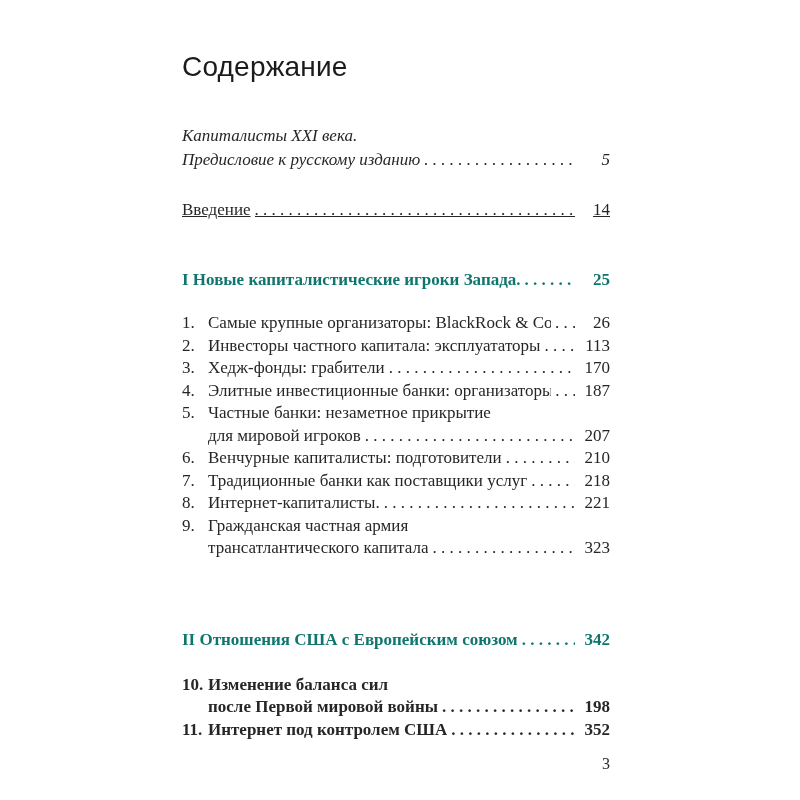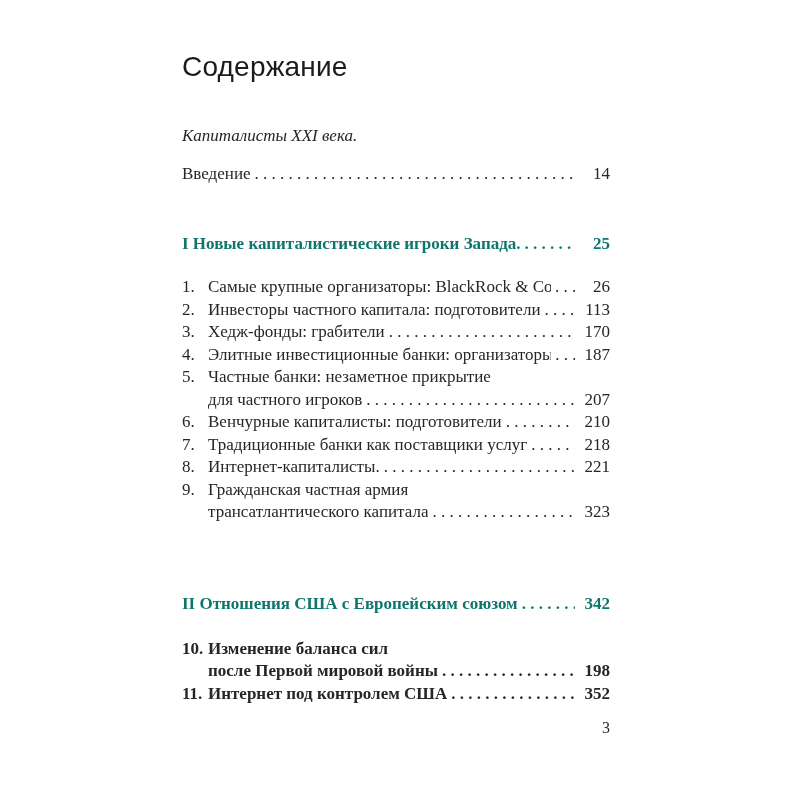--- a/index.html
+++ b/index.html
@@ -25,21 +25,21 @@
     letter-spacing: 0.2px;
   }
   .row {
     display: flex;
     align-items: baseline;
     font-size: 17px;
     line-height: 22.5px;
   }
   .entry .row { line-height: 24px; }
   .preface { margin-top: 42px; font-style: italic; }
-  .intro   { margin-top: 14px; }
+  .intro   { margin-top: 26px; text-decoration: underline; }
   .section { margin-top: 46px; font-weight: 700; color: #0f766e; }
   .section2 { margin-top: 68px; }
   .items   { margin-top: 20px; }
   .items-2 { margin-top: 22px; font-weight: bold; }
   .num  { flex: 0 0 26px; white-space: nowrap; }
   .text { flex: 0 1 auto; min-width: 0; white-space: nowrap; overflow: hidden; }
   .leader {
     flex: 1 1 20px;
     min-width: 0;
     overflow: hidden;
@@ -64,20 +64,25 @@
 <body>
 
 <div class="page">
 
   <h1 class="toc-title">Содержание</h1>
 
   <div class="entry preface">
     <div class="row">
       <span class="text">Капиталисты XXI века.</span>
     </div>
+    <div class="row">
+      <span class="text">Предисловие к русскому изданию</span>
+      <span class="leader"></span>
+      <span class="pg">5</span>
+    </div>
   </div>
 
   <div class="entry intro">
     <div class="row">
       <span class="text">Введение</span>
       <span class="leader"></span>
       <span class="pg">14</span>
     </div>
   </div>
 
@@ -96,21 +101,21 @@
         <span class="num">1.</span>
         <span class="text">Самые крупные организаторы: BlackRock &amp; Co</span>
         <span class="leader"></span>
         <span class="pg">26</span>
       </div>
     </div>
 
     <div class="item">
       <div class="row">
         <span class="num">2.</span>
-        <span class="text">Инвесторы частного капитала: подготовители</span>
+        <span class="text">Инвесторы частного капитала: эксплуататоры</span>
         <span class="leader"></span>
         <span class="pg">113</span>
       </div>
     </div>
 
     <div class="item">
       <div class="row">
         <span class="num">3.</span>
         <span class="text">Хедж-фонды: грабители</span>
         <span class="leader"></span>
@@ -127,21 +132,21 @@
       </div>
     </div>
 
     <div class="item">
       <div class="row">
         <span class="num">5.</span>
         <span class="text">Частные банки: незаметное прикрытие</span>
       </div>
       <div class="row">
         <span class="num"></span>
-        <span class="text">для частного игроков</span>
+        <span class="text">для мировой игроков</span>
         <span class="leader"></span>
         <span class="pg">207</span>
       </div>
     </div>
 
     <div class="item">
       <div class="row">
         <span class="num">6.</span>
         <span class="text">Венчурные капиталисты: подготовители</span>
         <span class="leader"></span>

